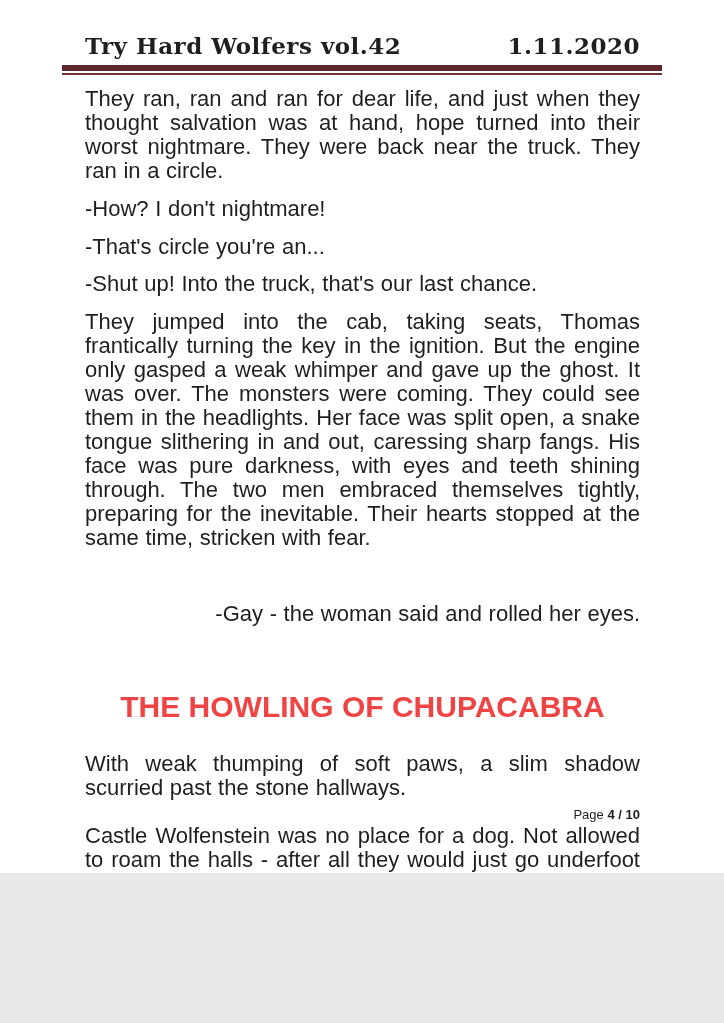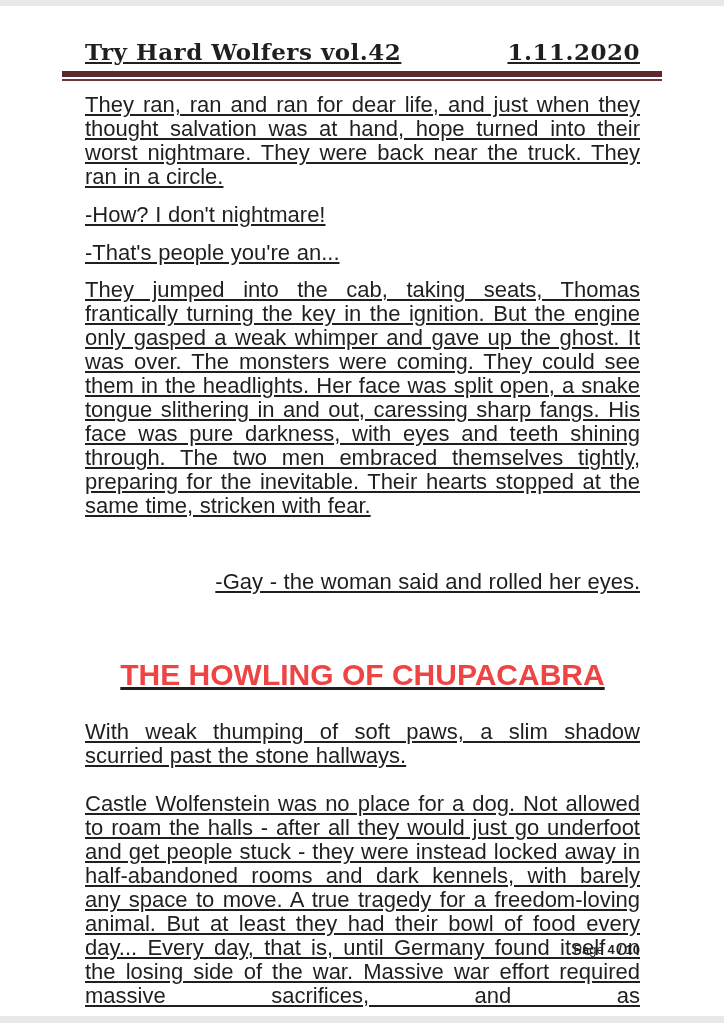--- a/index.html
+++ b/index.html
@@ -6,28 +6,27 @@
     --rule-color:#5d272b;
     --rule-color-light:#6e3438;
     --text-color:#1f1f1f;
     --bg-color:#ffffff;
   }
   *{box-sizing:border-box;}
   html,body{margin:0;padding:0;background:#e8e8e8;}
   .page{
     position:relative;
     width:724px;
-    height:1010px;
-    margin:6px auto;
+    height:873px;
+    margin:0 auto;
     background:var(--bg-color);
     color:var(--text-color);
     font-family:"Liberation Sans", sans-serif;
     padding:32px 84px 0 85px;
     overflow:hidden;
-    text-decoration:underline;
   }
   
   .header-row{
     display:flex;
     justify-content:space-between;
     align-items:baseline;
     font-family:"DejaVu Serif", serif;
     font-weight:bold;
     font-size:23px;
     line-height:28px;
@@ -63,21 +62,21 @@
     text-align:center;
     margin:62px 0 27px 0;
     color:#ef4444;
   }
   .space-after{margin-bottom:24px;}
   .last-cut{text-align-last:justify;}
   
   .footer{
     position:absolute;
     right:84px;
-    bottom:58px;
+    bottom:50px;
     font-size:13px;
     line-height:16px;
   }
   .bold{font-weight:bold;}
 </style>
 </head>
 <body>
 
 <div class="page">
 
@@ -87,22 +86,23 @@
       <span class="header-date">1.11.2020</span>
     </div>
     <div class="header-rule"></div>
   </header>
 
   <main>
     <p class="justify">They ran, ran and ran for dear life, and just when they thought salvation was at hand, hope turned into their worst nightmare. They were back near the truck. They ran in a circle.</p>
 
     <p class="dialog">-How? I don't nightmare!</p>
 
-    <p class="dialog">-That's people you're an...</p>
+    <p class="dialog">-That's circle you're an...</p>
 
+    <p class="dialog">-Shut up! Into the truck, that's our last chance.</p>
 
     <p class="justify">They jumped into the cab, taking seats, Thomas frantically turning the key in the ignition. But the engine only gasped a weak whimper and gave up the ghost. It was over. The monsters were coming. They could see them in the headlights. Her face was split open, a snake tongue slithering in and out, caressing sharp fangs. His face was pure darkness, with eyes and teeth shining through. The two men embraced themselves tightly, preparing for the inevitable. Their hearts stopped at the same time, stricken with fear.</p>
 
     <p class="gay-line">-Gay - the woman said and rolled her eyes.</p>
 
     <h1>THE HOWLING OF CHUPACABRA</h1>
 
     <p class="justify space-after">With weak thumping of soft paws, a slim shadow scurried past the stone hallways.</p>
 
     <p class="justify last-cut">Castle Wolfenstein was no place for a dog. Not allowed to roam the halls - after all they would just go underfoot and get people stuck - they were instead locked away in half-abandoned rooms and dark kennels, with barely any space to move. A true tragedy for a freedom-loving animal. But at least they had their bowl of food every day... Every day, that is, until Germany found itself on the losing side of the war. Massive war effort required massive sacrifices, and as</p>

